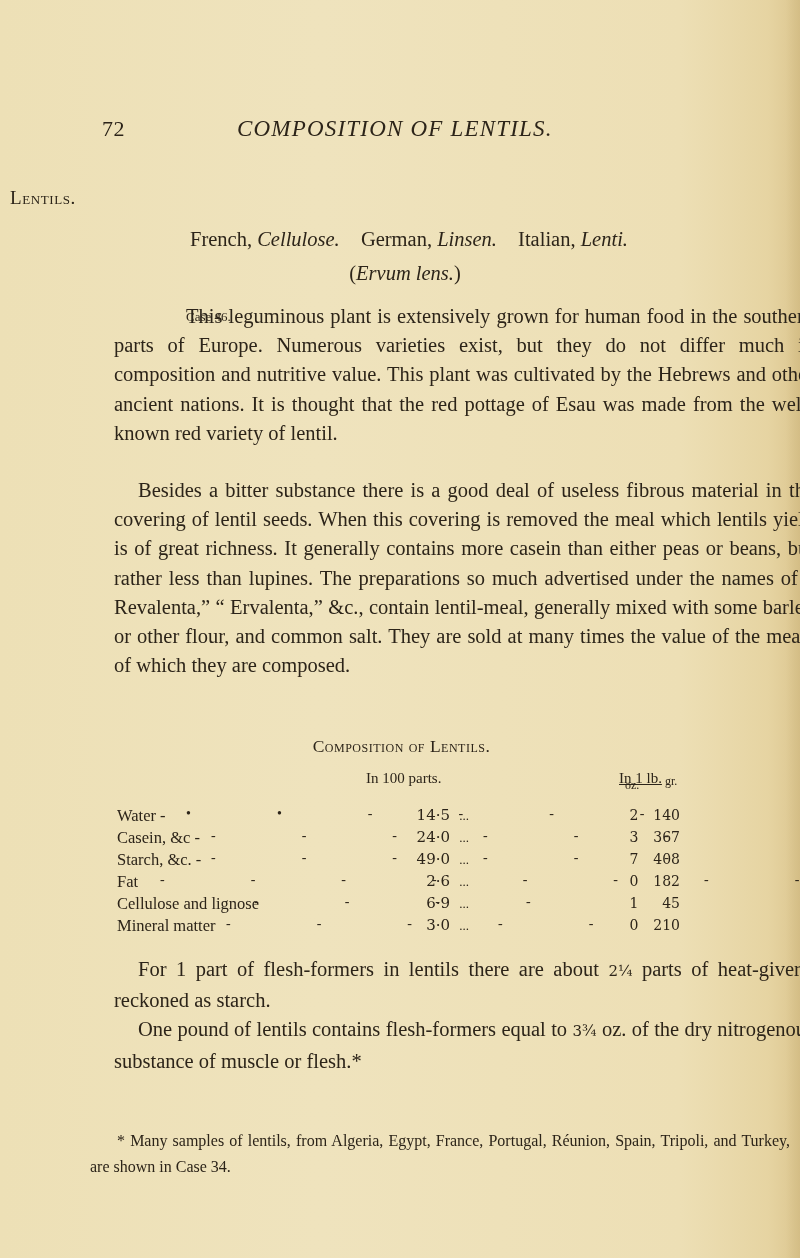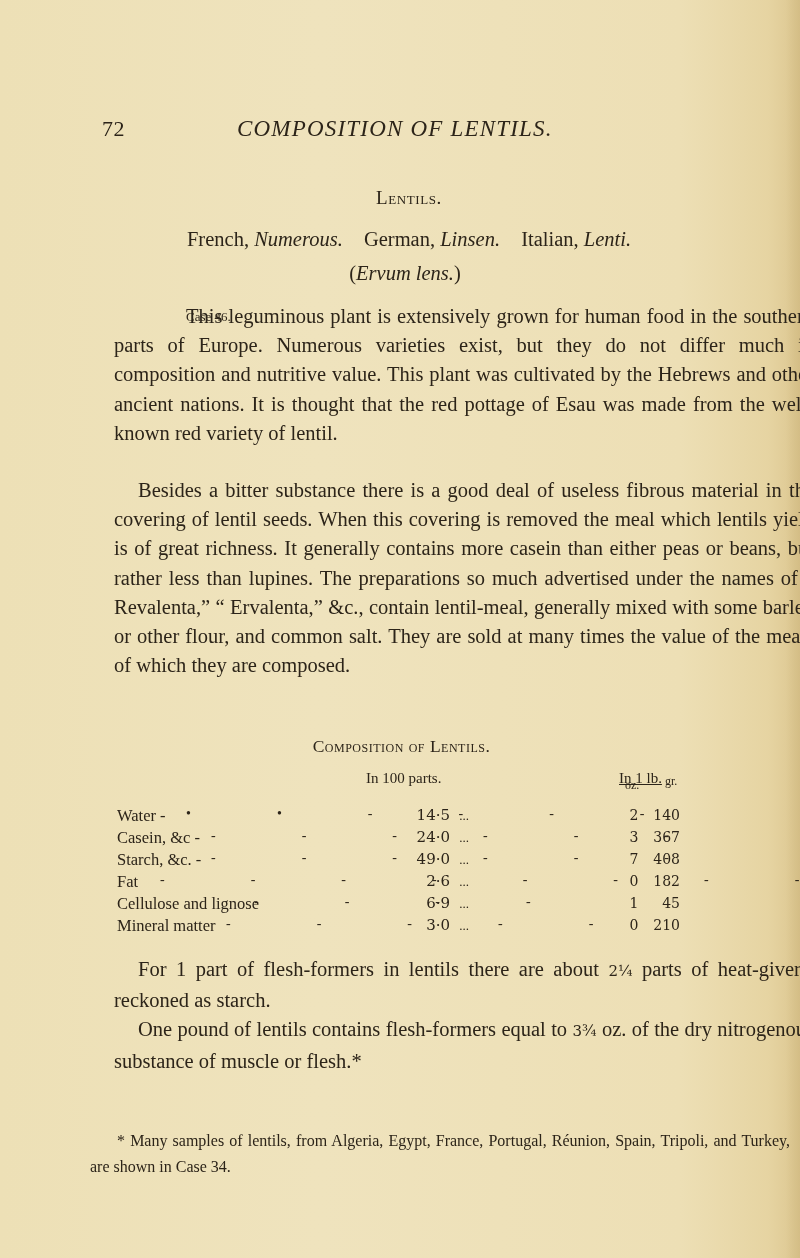--- a/index.html
+++ b/index.html
@@ -43,25 +43,24 @@
       top: 4px;
       font-size: 23px;
       font-style: italic;
       letter-spacing: 1.2px;
     }
     .section-title {
       position: absolute;
       top: 187px;
       left: 0;
       width: 800px;
-      text-align: center;
       font-size: 19px;
       font-variant: small-caps;
       letter-spacing: 0.6px;
-      padding-left: 18px;
+      padding-left: 10px;
       box-sizing: border-box;
     }
     .names-line {
       position: absolute;
       top: 228px;
       left: 0;
       width: 800px;
       text-align: center;
       font-size: 20.5px;
       padding-left: 18px;
@@ -205,21 +204,21 @@
 
 <div class="running-head">
   <span class="page-number">72</span>
   <span class="running-title">COMPOSITION OF LENTILS.</span>
 </div>
 
 <div class="section-title">Lentils.</div>
 
 <div class="names-line">
   <span>French,</span>
-  <i>Numerous.</i><span class="gap"></span>
+  <i>Cellulose.</i><span class="gap"></span>
   <span>German,</span>
   <i>Linsen.</i><span class="gap"></span>
   <span>Italian,</span>
   <i>Lenti.</i>
 </div>
 
 <div class="latin-line"><span>(</span><i>Ervum lens.</i><span>)</span></div>
 
 <div class="body-text para1">
   <p class="first" style="text-indent:72px; position:relative;">

